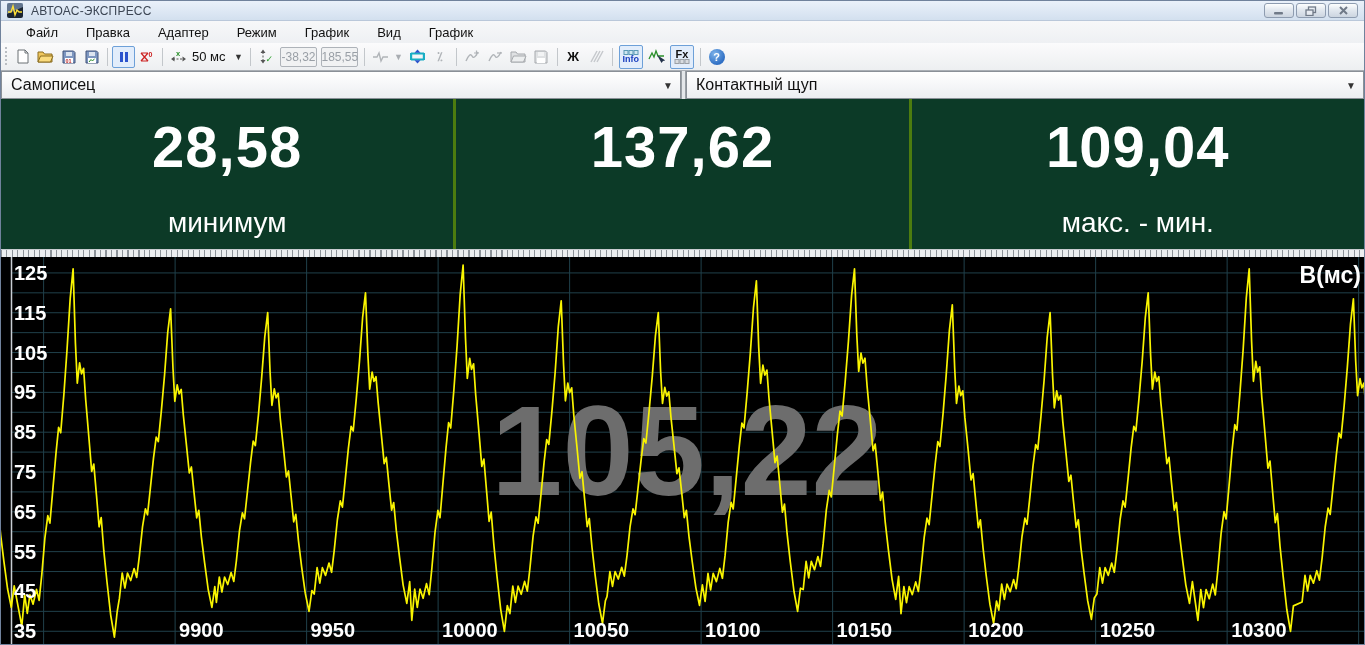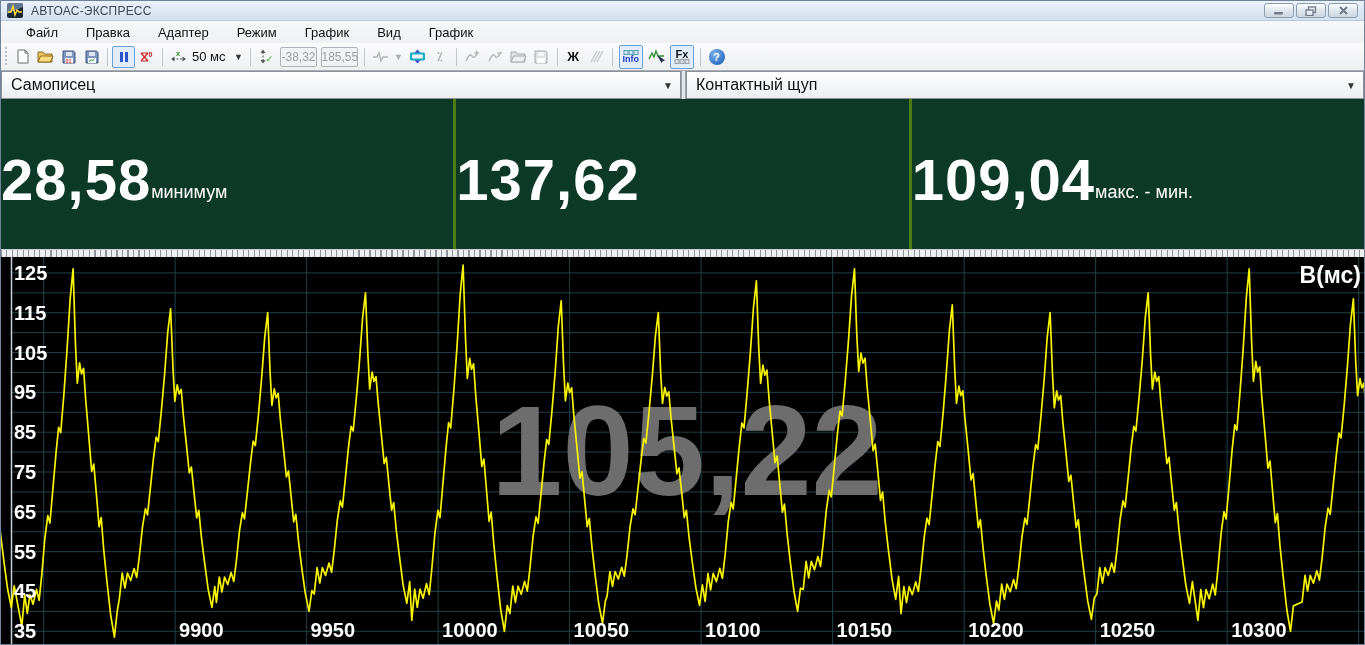--- a/index.html
+++ b/index.html
@@ -56,24 +56,24 @@
   .combo { height:28px; border:1px solid #8a9097; background:linear-gradient(#ffffff,#eceef1);
            display:flex; align-items:center; font-size:16px; color:#111; padding-left:9px;gap:27px; }
   .combo-left { width:680px; flex:0 0 680px; }
   .combo-right { flex:1; }
   .combo .arr { margin-left:auto; font-size:10px; color:#333; padding-right:7px; }
   .splitter { width:5px; flex:0 0 5px; background:#e4e7ea;
               border-left:1px solid #9aa0a6; border-right:1px solid #9aa0a6; }
 
   
   .stats { height:150px; flex:0 0 150px; background:#0c3a27; display:flex; }
-  .stat { flex:1; display:flex; flex-direction:row; align-items:center; padding-top:12px; }
+  .stat { flex:1; display:flex; flex-direction:column; align-items:center; padding-top:12px; }
   .stat + .stat { border-left:3px solid #4d7c0f; }
   .stat-value { font-size:58px; font-weight:bold; color:#ffffff; line-height:72px; letter-spacing:1px; }
-  .stat-label { font-size:18px; color:#ffffff; margin-top:24px; }
+  .stat-label { font-size:28px; color:#ffffff; margin-top:24px; }
 
   
   .ruler { height:8px; flex:0 0 8px; background:#eceef0;
            background-image:repeating-linear-gradient(90deg,#8d9399 0 1px, transparent 1px 5.5px);
            border-top:1px solid #c8ccd0; }
 
   
   .chart-section { flex:1; position:relative; background:#000; overflow:hidden; }
   .chart-section svg { display:block; }
   svg text { font-family:"Liberation Sans", sans-serif; }

